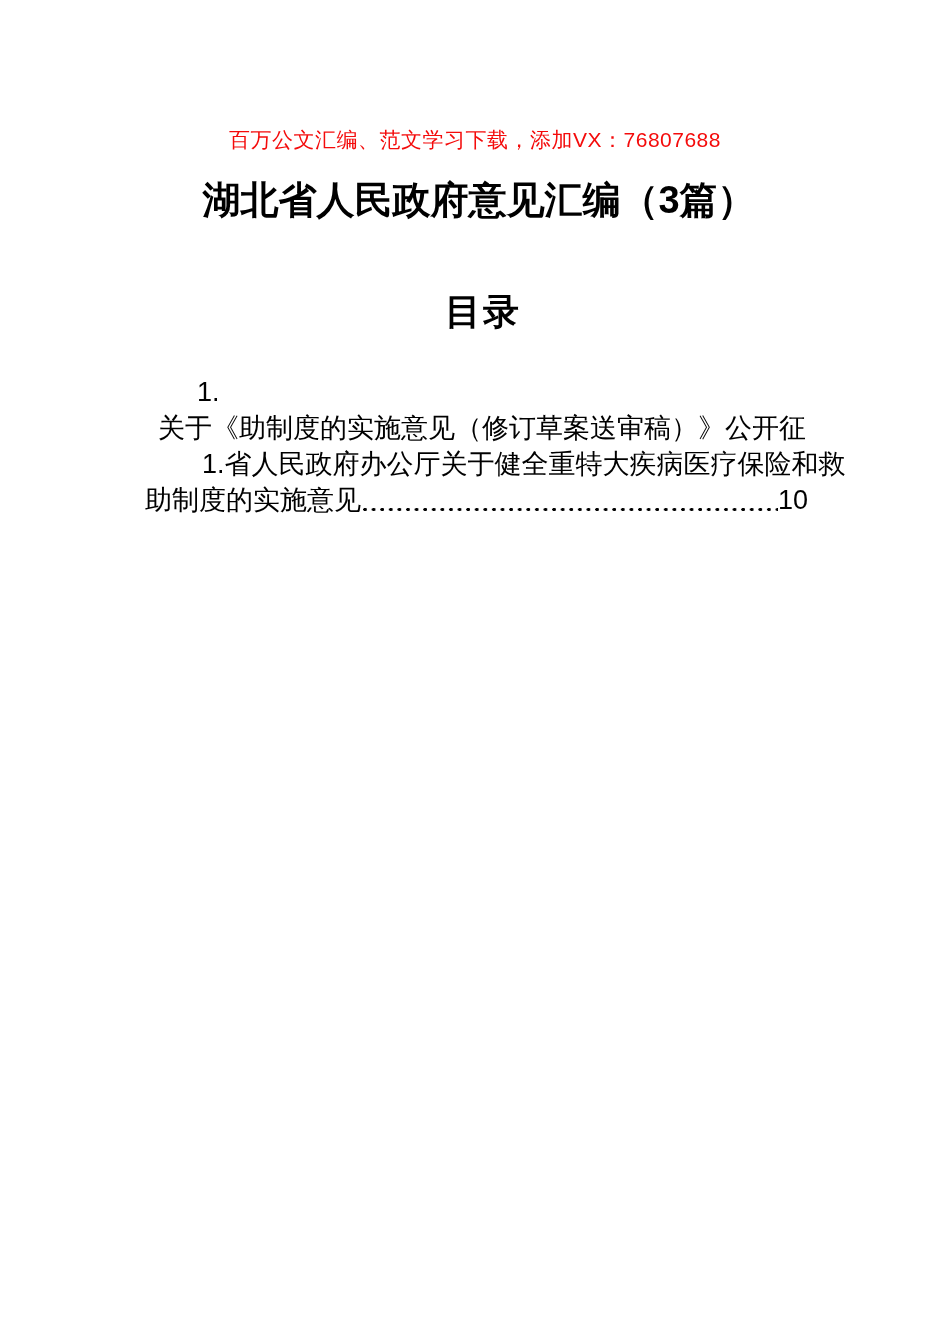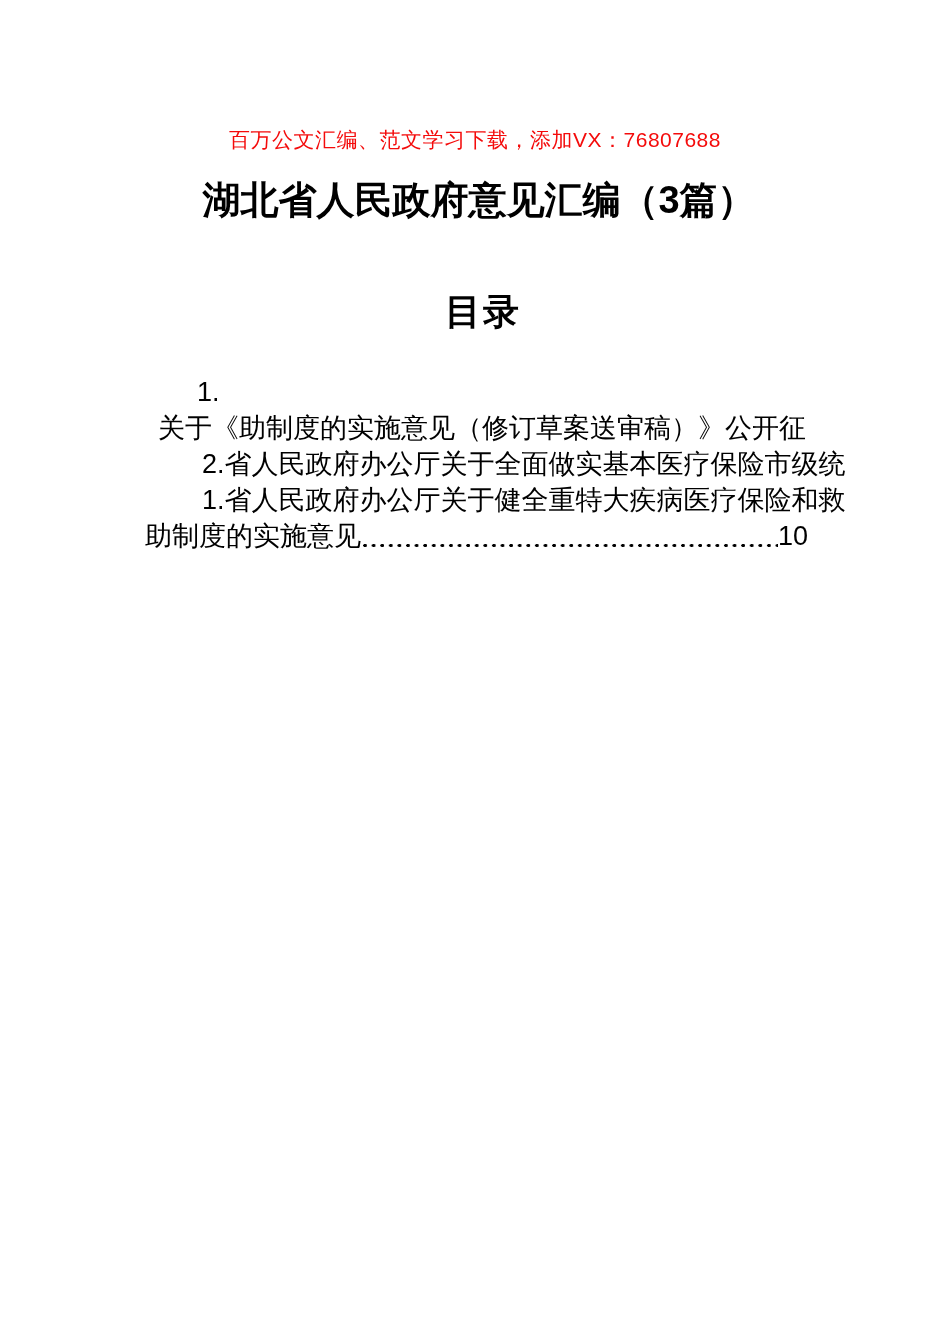--- a/index.html
+++ b/index.html
@@ -92,23 +92,20 @@
   <div class="toc" id="toc">
       <div class="toc-entry">
         <div class="toc-line" style="padding-left: 52px;">
           <span class="toc-text">1.</span>
         </div>
         <div class="toc-line" style="padding-left: 13px;">
           <span class="toc-text">关于《助制度的实施意见（修订草案送审稿）》公开征</span>
         </div>
       </div>
       <div class="toc-entry">
-        <div class="toc-line" style="padding-left: 57px;">
-          <span class="toc-text">2.省人民政府办公厅关于全面做实基本医疗保险市级统</span>
-        </div>
       </div>
       <div class="toc-entry">
         <div class="toc-line" style="padding-left: 57px;">
           <span class="toc-text">1.省人民政府办公厅关于健全重特大疾病医疗保险和救</span>
         </div>
         <div class="toc-line" style="padding-left: 0px;">
           <span class="toc-text">助制度的实施意见</span>
           <span class="toc-leader"></span>
           <span class="toc-page">10</span>
         </div>

